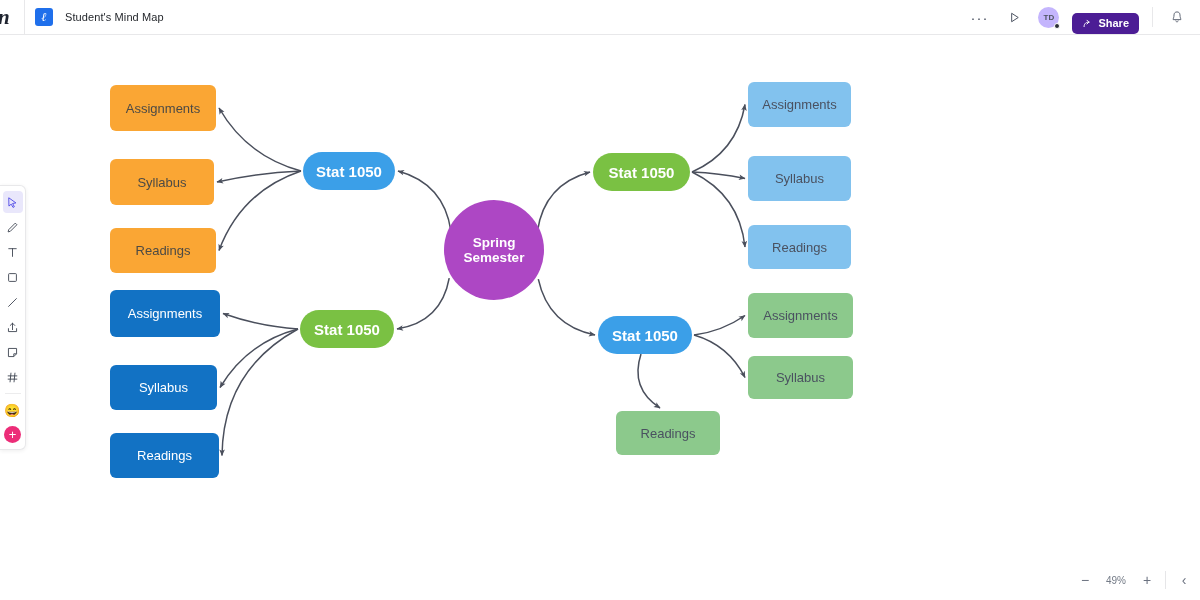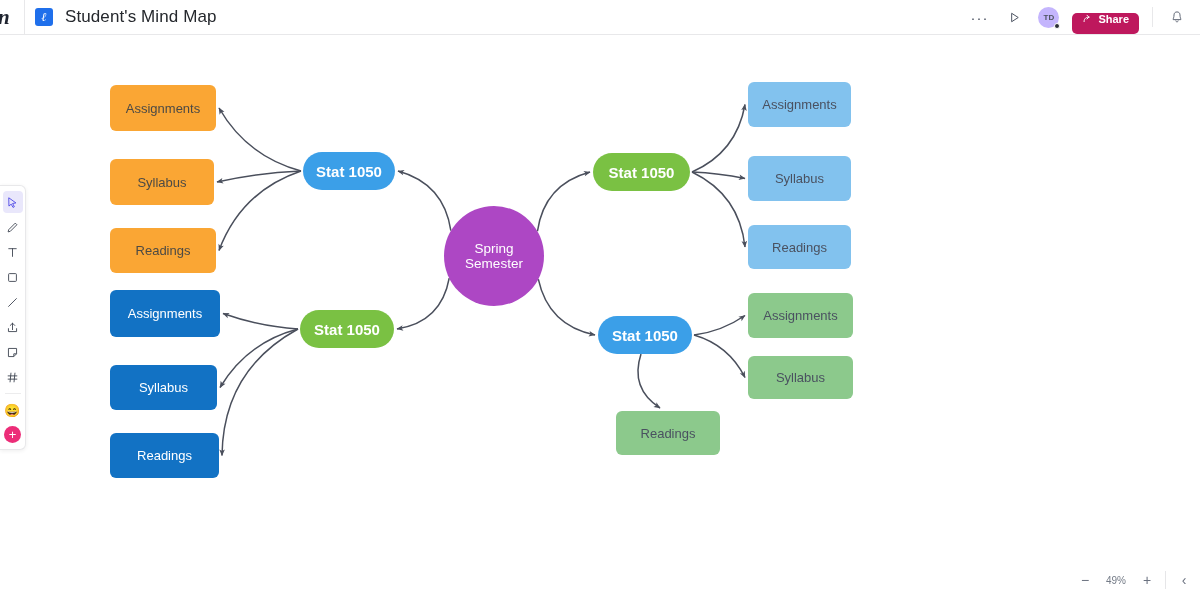--- a/index.html
+++ b/index.html
@@ -30,43 +30,43 @@
   .hdr-divider{ width:1px; height:35px; background:#e8e8ea; }
   .doc-chip{ display:flex; align-items:center; gap:12px; padding-left:10px; }
   .app-icon{
     width:18px; height:18px; border-radius:3px; background:#1f6feb;
     display:flex; align-items:center; justify-content:center;
   }
   .app-icon span{
     color:#fff; font-family:"Liberation Serif", serif; font-style:italic;
     font-size:12px; font-weight:700; line-height:1;
   }
-  .doc-title{ font-size:17px; color:#25282d; letter-spacing:.1px; }
+  .doc-title{ font-size:11px; color:#25282d; letter-spacing:.1px; }
 
   .hdr-right{
     margin-left:auto; display:flex; align-items:center; gap:13px; padding-right:12px; height:35px;
   }
   .ic-btn{
     width:22px; height:22px; display:flex; align-items:center; justify-content:center;
     cursor:pointer; color:#5b6270; border-radius:4px;
   }
   .dots{ font-size:15px; letter-spacing:1px; line-height:1; color:#4a5160; }
   .avatar-wrap{ position:relative; width:21px; height:21px; }
   .avatar{
     width:21px; height:21px; border-radius:50%; background:#c4b5fd; color:#4d5360;
     font-size:8px; font-weight:700; display:flex; align-items:center; justify-content:center;
     letter-spacing:.2px;
   }
   .avatar-dot{
     position:absolute; right:-1px; bottom:-1px; width:6px; height:6px; border-radius:50%;
     background:#2b2f38; border:1.5px solid #fff;
   }
   .share-btn{
-    display:flex; gap:5px;
-    background:#be185d; color:#fff; border:none; border-radius:5px;
+    display:flex; align-items:center; gap:5px;
+    background:#4c1d95; color:#fff; border:none; border-radius:5px;
     height:21px; padding:0 10px; font-size:11px; font-weight:600;
     font-family:"Liberation Sans", sans-serif; cursor:pointer;margin-top:12px;
   }
   .sep-v{ width:1px; height:20px; background:#e8e8ea; }
 
   
   .toolbar{
     position:absolute; left:0; top:185px; width:26px;
     background:#fff; border:1px solid #e8e8ea; border-left:none;
     border-radius:0 6px 6px 0; box-shadow:0 1px 4px rgba(0,0,0,.07);
@@ -229,21 +229,21 @@
         <path d="M 692 137 Q 736.5506446362183 117.42309875140101 745 69.5"></path>
         <path d="M 692 137 Q 718.7690221140572 138.05643506999493 745 143.5"></path>
         <path d="M 692 137 Q 739.324982517306 159.78367902110378 745 212"></path>
         <path d="M 538.3030566568945 244.1784203701633 Q 548.4103326193864 290.6164544244104 595 300"></path>
         <path d="M 694 300 Q 721.8678214013476 296.44276366506267 745 280.5"></path>
         <path d="M 694 300 Q 728.7506645751517 310.14920250981794 745 342.5"></path>
         <path d="M 641 319 Q 629.7471274015774 353.30193665500053 660 373"></path>
       </g>
   </svg>
   <div id="nodes">
-      <div class="node circle" style="left: 444px; top: 171px; width: 100px; height: 100px; background: rgb(173, 71, 196); color: rgb(255, 255, 255);">
+      <div class="node circle" style="left: 444px; top: 165px; width: 100px; height: 100px; background: rgb(173, 71, 196); color: rgb(255, 255, 255); font-weight: bold;">
         <span>Spring Semester</span>
       </div>
       <div class="node pill" style="left: 303px; top: 117px; width: 92px; height: 38px; background: rgb(59, 159, 232); color: rgb(255, 255, 255);">
         <span>Stat 1050</span>
       </div>
       <div class="node rect" style="left: 110px; top: 50px; width: 106px; height: 46px; background: rgb(250, 166, 52); color: rgb(76, 74, 69);">
         <span>Assignments</span>
       </div>
       <div class="node rect" style="left: 110px; top: 124px; width: 104px; height: 46px; background: rgb(250, 166, 52); color: rgb(76, 74, 69);">
         <span>Syllabus</span>

